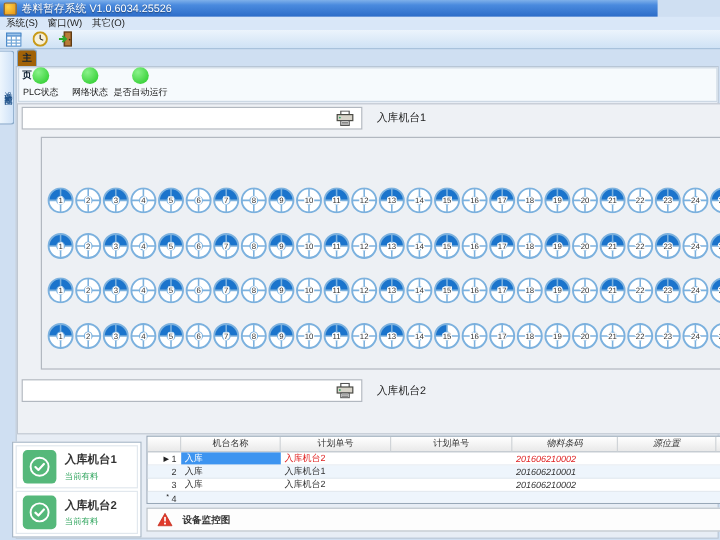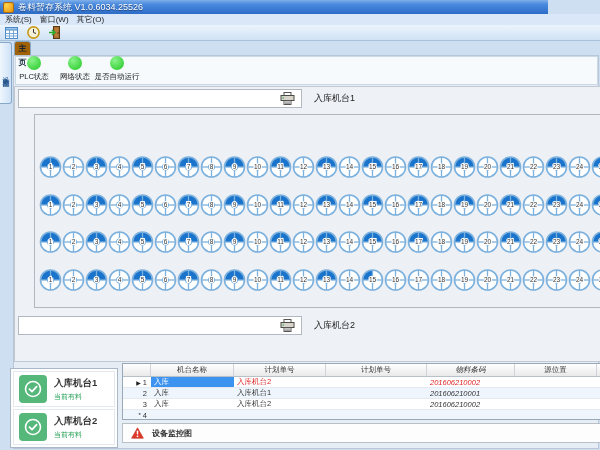--- a/index.html
+++ b/index.html
@@ -58,21 +58,21 @@
   .card-title{position:absolute;left:40px;top:5px;font-size:9.5px;font-weight:bold;color:#333;white-space:nowrap;}
   .card-sub{position:absolute;left:40px;top:20px;font-size:7px;color:#2ea45c;white-space:nowrap;}
   
   .tbl{position:absolute;left:122px;top:363px;width:496px;height:57px;background:#fff;
     border:1px solid #98a8b8;box-sizing:border-box;overflow:hidden;font-size:7.5px;color:#333;}
   .tbl-head{display:flex;height:13px;background:linear-gradient(#ffffff,#e9e9e9);
     border-bottom:1px solid #b8c0c8;box-sizing:border-box;}
   .th{border-right:1px solid #d0d4d8;display:flex;align-items:center;justify-content:center;
     box-sizing:border-box;white-space:nowrap;overflow:hidden;}
   .w-num{width:28px;flex:0 0 auto;}.w-op{width:83px;flex:0 0 auto;}.w-machine{width:92px;flex:0 0 auto;}
-  .w-plan{width:101px;flex:0 0 auto;text-align:center;}.w-barcode{width:88px;flex:0 0 auto;font-style:italic;}.w-src{width:82px;flex:0 0 auto;}
+  .w-plan{width:101px;flex:0 0 auto;text-align:center;}.w-barcode{width:88px;flex:0 0 auto;font-style:italic;}.w-src{width:82px;flex:0 0 auto;font-style:italic;}
   .th-fill{flex:1;border-right:none;}
   .tr{display:flex;height:11px;align-items:stretch;border-bottom:1px solid #e4eaf0;box-sizing:border-box;}
   .tr.alt{background:#eef5fc;}
   .td{padding-left:3px;box-sizing:border-box;white-space:nowrap;overflow:hidden;display:flex;align-items:center;}
   .td.cnum{justify-content:flex-end;padding-right:4px;gap:2px;}
   .row-ind{font-size:6px;color:#222;}
   .sel{background:#3d94f0;color:#fff;}
   .red{color:#e02222;}
   
   .alarm{position:absolute;left:122px;top:423px;width:496px;height:20px;background:#fdfdfd;

